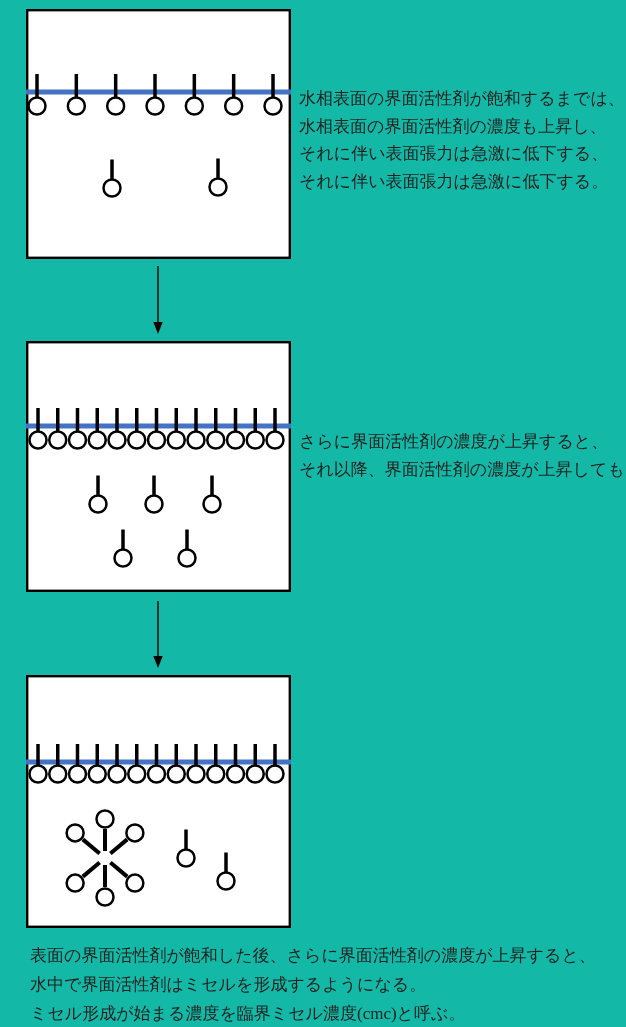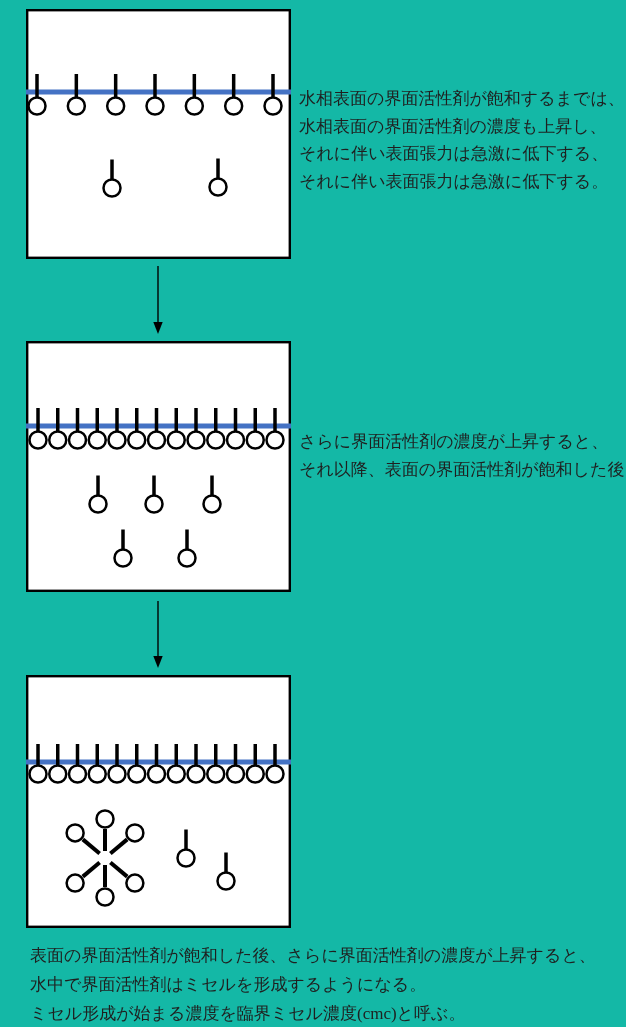--- a/index.html
+++ b/index.html
@@ -155,21 +155,21 @@
 
   <div class="caption caption-1">
     <div class="cap-line">水相表面の界面活性剤が飽和するまでは、</div>
     <div class="cap-line">水相表面の界面活性剤の濃度も上昇し、</div>
     <div class="cap-line">それに伴い表面張力は急激に低下する、</div>
     <div class="cap-line">それに伴い表面張力は急激に低下する。</div>
   </div>
 
   <div class="caption caption-2">
     <div class="cap-line">さらに界面活性剤の濃度が上昇すると、</div>
-    <div class="cap-line">それ以降、表面の界面活性剤が飽和した後</div>
+    <div class="cap-line">それ以降、界面活性剤の濃度が上昇しても</div>
   </div>
 
   <div class="caption caption-3">
     <div class="cap-line">表面の界面活性剤が飽和した後、さらに界面活性剤の濃度が上昇すると、</div>
     <div class="cap-line">水中で界面活性剤はミセルを形成するようになる。</div>
     <div class="cap-line">ミセル形成が始まる濃度を臨界ミセル濃度(cmc)と呼ぶ。</div>
   </div>
 
 </div>
 

